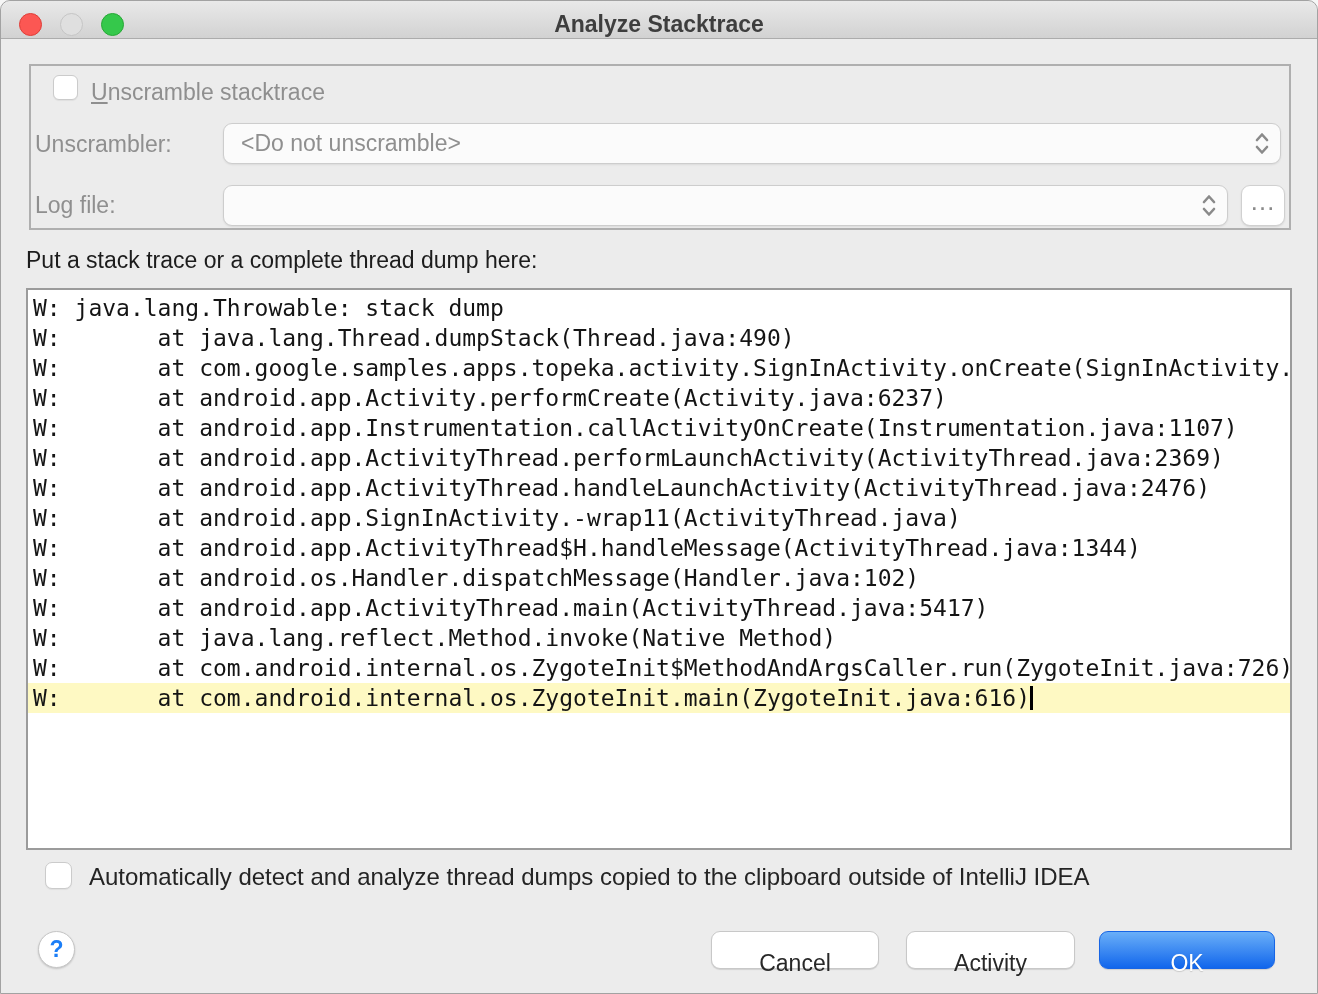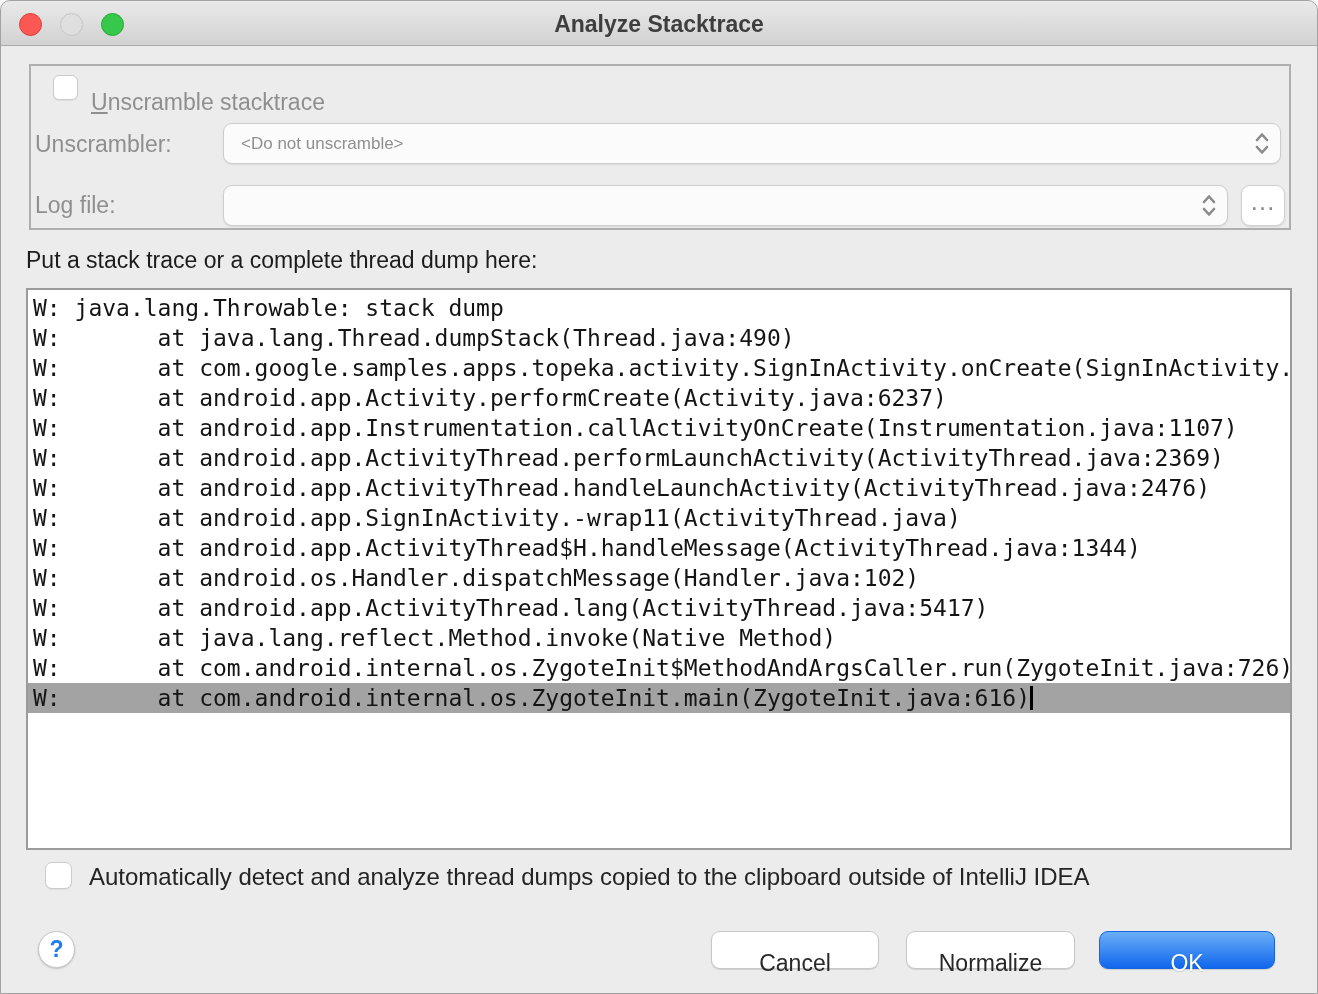--- a/index.html
+++ b/index.html
@@ -6,21 +6,21 @@
   *{box-sizing:border-box;}
   .window{
     position:relative;width:1318px;height:994px;
     background:#ECECEC;
     font-family:"Liberation Sans","DejaVu Sans",sans-serif;
     border:1px solid #A2A2A2;border-radius:10px 10px 0 0;
     overflow:hidden;
   }
   
   .titlebar{
-    position:absolute;left:0;top:0;right:0;height:45px;
+    position:absolute;left:0;top:0;right:0;height:38px;
     background:linear-gradient(#E9E9E9,#D2D2D2);
     border-bottom:1px solid #ACACAC;
     border-radius:10px 10px 0 0;
   }
   .title{
     position:absolute;left:0;right:0;top:0;height:47px;line-height:47px;
     text-align:center;font-size:23px;font-weight:600;color:#3E3E3E;
   }
   .light{position:absolute;top:12px;width:23px;height:23px;border-radius:50%;}
   .light.red{left:18px;background:#FC5753;border:1px solid #DF3E38;}
@@ -30,35 +30,35 @@
   .groupbox{
     position:absolute;left:28px;top:63px;width:1262px;height:166px;
     border:2px solid #AFAFAF;
   }
   .checkbox{
     background:#FFFFFF;border:1px solid #CBCBCB;border-radius:6px;
     box-shadow:0 1px 1px rgba(0,0,0,0.06);
   }
   .cb1{position:absolute;left:52px;top:74px;width:25px;height:25px;}
   .lbl{position:absolute;font-size:23px;color:#8F8F8F;white-space:nowrap;}
-  .lbl-unscramble{left:90px;top:88px;}
+  .lbl-unscramble{left:90px;top:78px;}
   .mnemonic{display:inline-block;}
   .mnemonic::first-letter{text-decoration:underline;}
   .lbl-unscrambler{left:34px;top:130px;}
   .lbl-logfile{left:34px;top:191px;text-align:right;}
   .combo{
     position:absolute;height:41px;background:#FBFBFB;
     border:1px solid #CDCDCD;border-radius:9px;
     box-shadow:0 1px 2px rgba(0,0,0,0.08);
   }
   .combo1{left:222px;top:122px;width:1058px;}
   .combo2{left:222px;top:184px;width:1005px;}
   .combo .value{
     position:absolute;left:17px;top:0;right:40px;height:39px;line-height:39px;
-    font-size:17px;color:#8F8F8F;white-space:nowrap;overflow:hidden;
+    font-size:23px;color:#8F8F8F;white-space:nowrap;overflow:hidden;
   }
   .stepper{position:absolute;right:9px;top:6px;width:18px;height:27px;}
   .browse-btn{
     position:absolute;left:1240px;top:184px;width:44px;height:41px;
     background:#FFFFFF;border:1px solid #D0D0D0;border-radius:9px;
     box-shadow:0 1px 2px rgba(0,0,0,0.10);
     text-align:center;line-height:30px;font-size:26px;color:#8A8A8A;
     letter-spacing:1px;
   }
   
@@ -66,21 +66,21 @@
   .editor{
     position:absolute;left:25px;top:287px;width:1266px;height:562px;
     background:#FFFFFF;border:2px solid #9B9B9B;
     overflow:hidden;padding-top:3px;cursor:text;
   }
   .trace-line{
     height:30px;line-height:30px;padding-left:5px;
     font-family:"DejaVu Sans Mono","Liberation Mono",monospace;
     font-size:23px;color:#141414;white-space:pre;
   }
-  .caret-line{background:#a3a3a3;}
+  .caret-line{background:#fef9c3;}
   .caret{
     display:inline-block;width:3px;height:24px;background:#000;
     vertical-align:-4px;
   }
   
   .cb2{position:absolute;left:44px;top:861px;width:27px;height:27px;border-radius:7px;}
   .lbl-autodetect{
     position:absolute;left:88px;top:862px;font-size:24px;color:#242424;white-space:nowrap;
   }
   .help-btn{
@@ -149,28 +149,28 @@
         <div class="trace-line"><span>W: java.lang.Throwable: stack dump</span></div>
         <div class="trace-line"><span>W:       at java.lang.Thread.dumpStack(Thread.java:490)</span></div>
         <div class="trace-line"><span>W:       at com.google.samples.apps.topeka.activity.SignInActivity.onCreate(SignInActivity.ja</span></div>
         <div class="trace-line"><span>W:       at android.app.Activity.performCreate(Activity.java:6237)</span></div>
         <div class="trace-line"><span>W:       at android.app.Instrumentation.callActivityOnCreate(Instrumentation.java:1107)</span></div>
         <div class="trace-line"><span>W:       at android.app.ActivityThread.performLaunchActivity(ActivityThread.java:2369)</span></div>
         <div class="trace-line"><span>W:       at android.app.ActivityThread.handleLaunchActivity(ActivityThread.java:2476)</span></div>
         <div class="trace-line"><span>W:       at android.app.SignInActivity.-wrap11(ActivityThread.java)</span></div>
         <div class="trace-line"><span>W:       at android.app.ActivityThread$H.handleMessage(ActivityThread.java:1344)</span></div>
         <div class="trace-line"><span>W:       at android.os.Handler.dispatchMessage(Handler.java:102)</span></div>
-        <div class="trace-line"><span>W:       at android.app.ActivityThread.lang(ActivityThread.java:5417)</span></div>
+        <div class="trace-line"><span>W:       at android.app.ActivityThread.main(ActivityThread.java:5417)</span></div>
         <div class="trace-line"><span>W:       at java.lang.reflect.Method.invoke(Native Method)</span></div>
         <div class="trace-line"><span>W:       at com.android.internal.os.ZygoteInit$MethodAndArgsCaller.run(ZygoteInit.java:726)</span></div>
         <div class="trace-line caret-line"><span>W:       at com.android.internal.os.ZygoteInit.main(ZygoteInit.java:616)</span><span class="caret"></span></div>
       </div>
   </div>
 
   <span class="checkbox cb2"></span>
   <span class="lbl-autodetect">Automatically detect and analyze thread dumps copied to the clipboard outside of IntelliJ IDEA</span>
 
   <div class="help-btn"><span>?</span></div>
   <button class="btn btn-cancel">Cancel</button>
-  <button class="btn btn-normalize">Normalize</button>
+  <button class="btn btn-normalize">Activity</button>
   <button class="btn btn-ok">OK</button>
 
 </div>
 
 </body></html>

